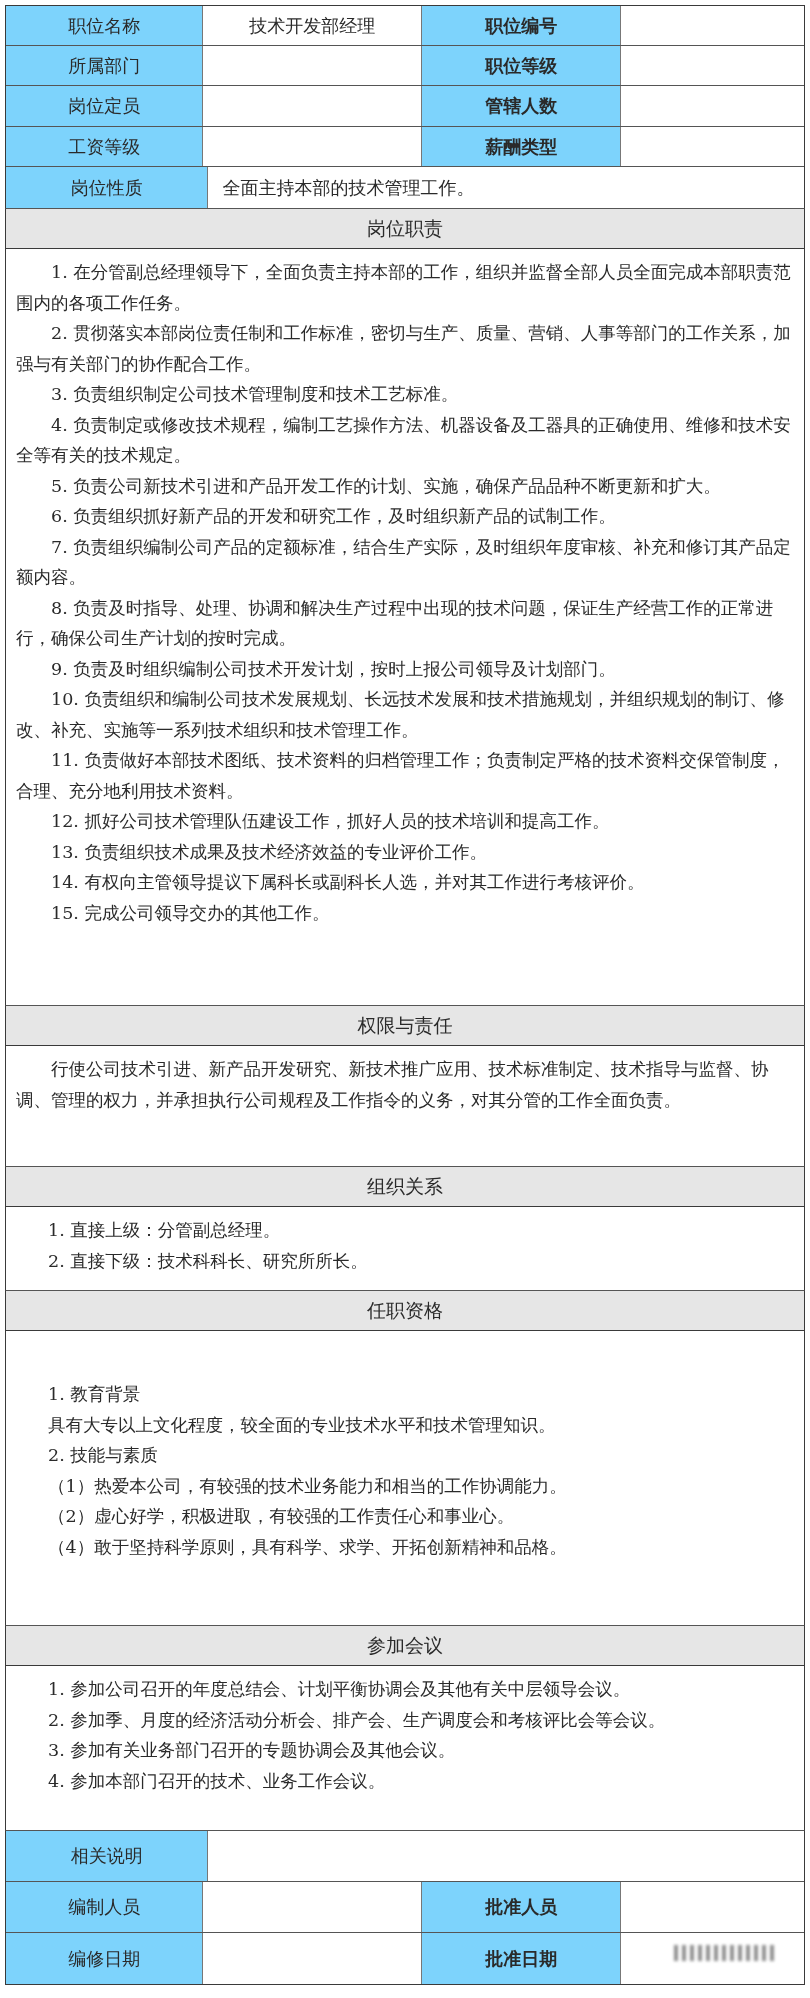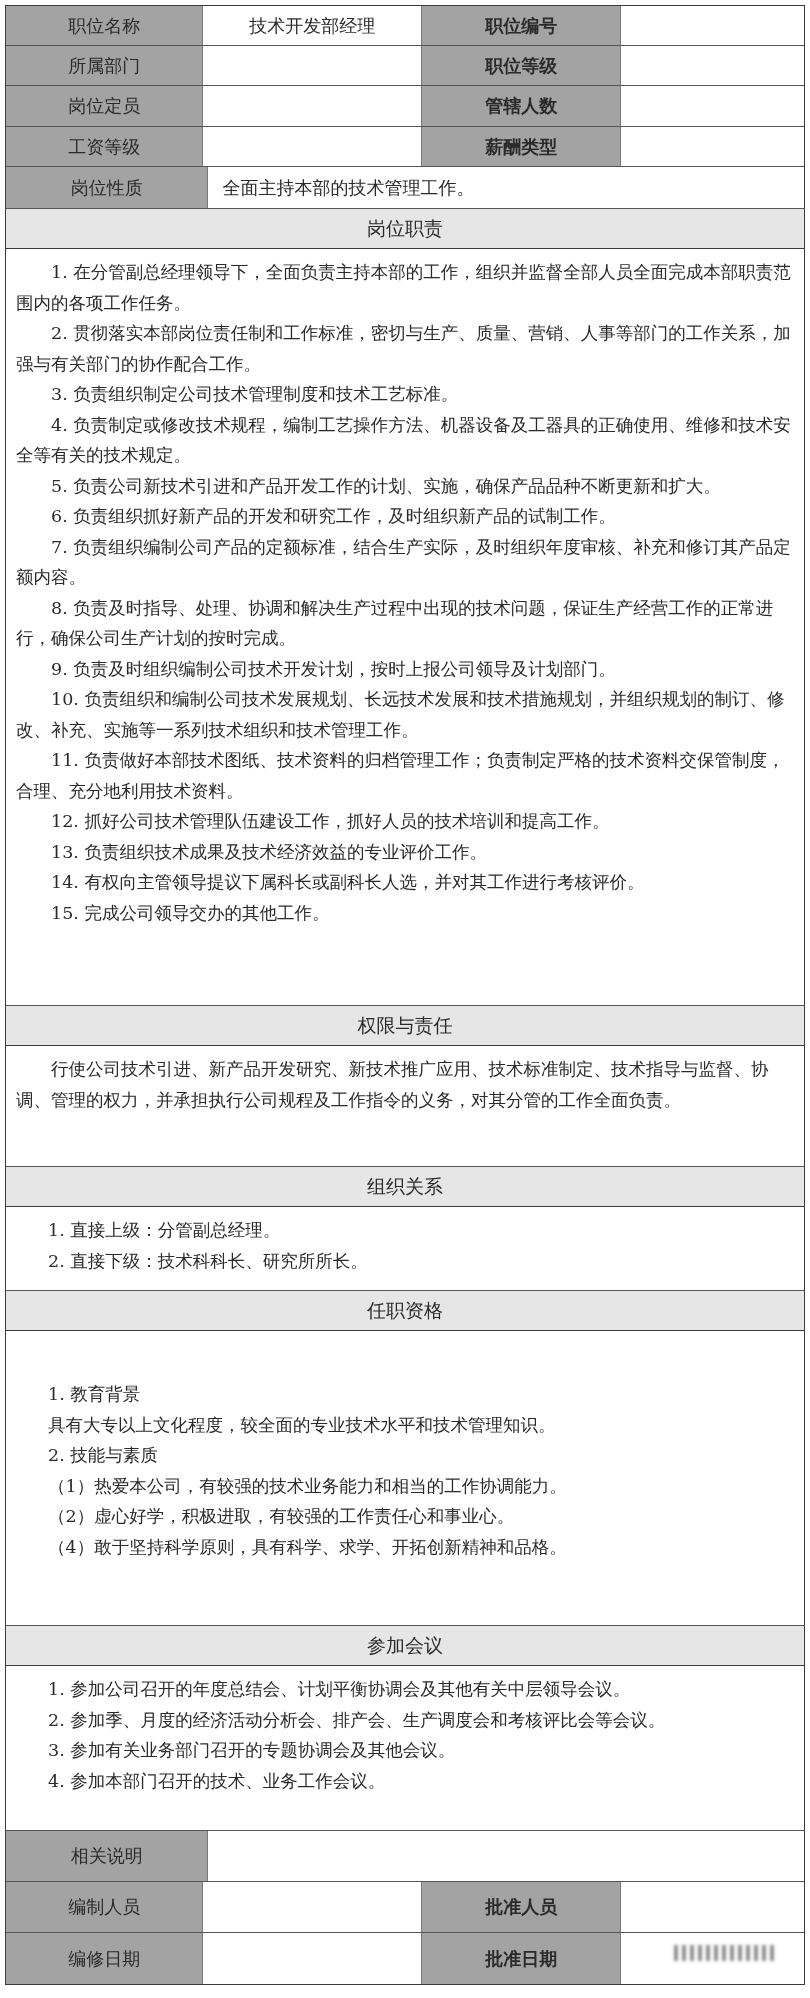--- a/index.html
+++ b/index.html
@@ -6,21 +6,21 @@
   body { width: 810px; height: 1998px; position: relative; overflow: hidden;
          font-family: "DejaVu Serif", "Liberation Serif", serif; color: #2a2a2a; }
   .doc { position: absolute; left: 5px; top: 5px; width: 800px; }
   .block { border: 1.5px solid #3a3a3a; border-bottom: none; box-sizing: border-box; width: 800px; }
   .last { border-bottom: 1.5px solid #3a3a3a; }
   .row { display: flex; border-bottom: 1.5px solid #555; box-sizing: border-box; }
   .row:last-child { border-bottom: none; }
   .cell { box-sizing: border-box; display: flex; align-items: center; justify-content: center;
           font-size: 18px; border-right: 1px solid #777; }
   .cell:last-child { border-right: none; }
-  .lbl { background: #a3a3a3; }
+  .lbl { background: #7dd3fc; }
   .val { background: #ffffff; }
   .w1 { width: 203px; } .w2 { width: 225px; } .w3 { width: 205px; font-weight: bold; } .w4 { width: 188px; }
   .wide { width: 597px; justify-content: flex-start; padding-left: 14px; }
   .sec-h { background: #e6e6e6; height: 40px; display: flex; align-items: center; justify-content: center;
            font-size: 19px; border-bottom: 1.5px solid #3a3a3a; box-sizing: border-box; }
   .sec-body { padding: 8px 10px 10px 10px; font-size: 17.5px; line-height: 30.5px; box-sizing: border-box; }
   .para { text-indent: 2em; margin: 0; }
   .plain { margin: 0; padding-left: 32px; }
   .gap { height: 4px; border-left: 1.5px solid #3a3a3a; border-right: 1.5px solid #3a3a3a; background:#fff; }
   .watermark { position: absolute; right: 30px; top: 12px; width: 100px; height: 16px;

